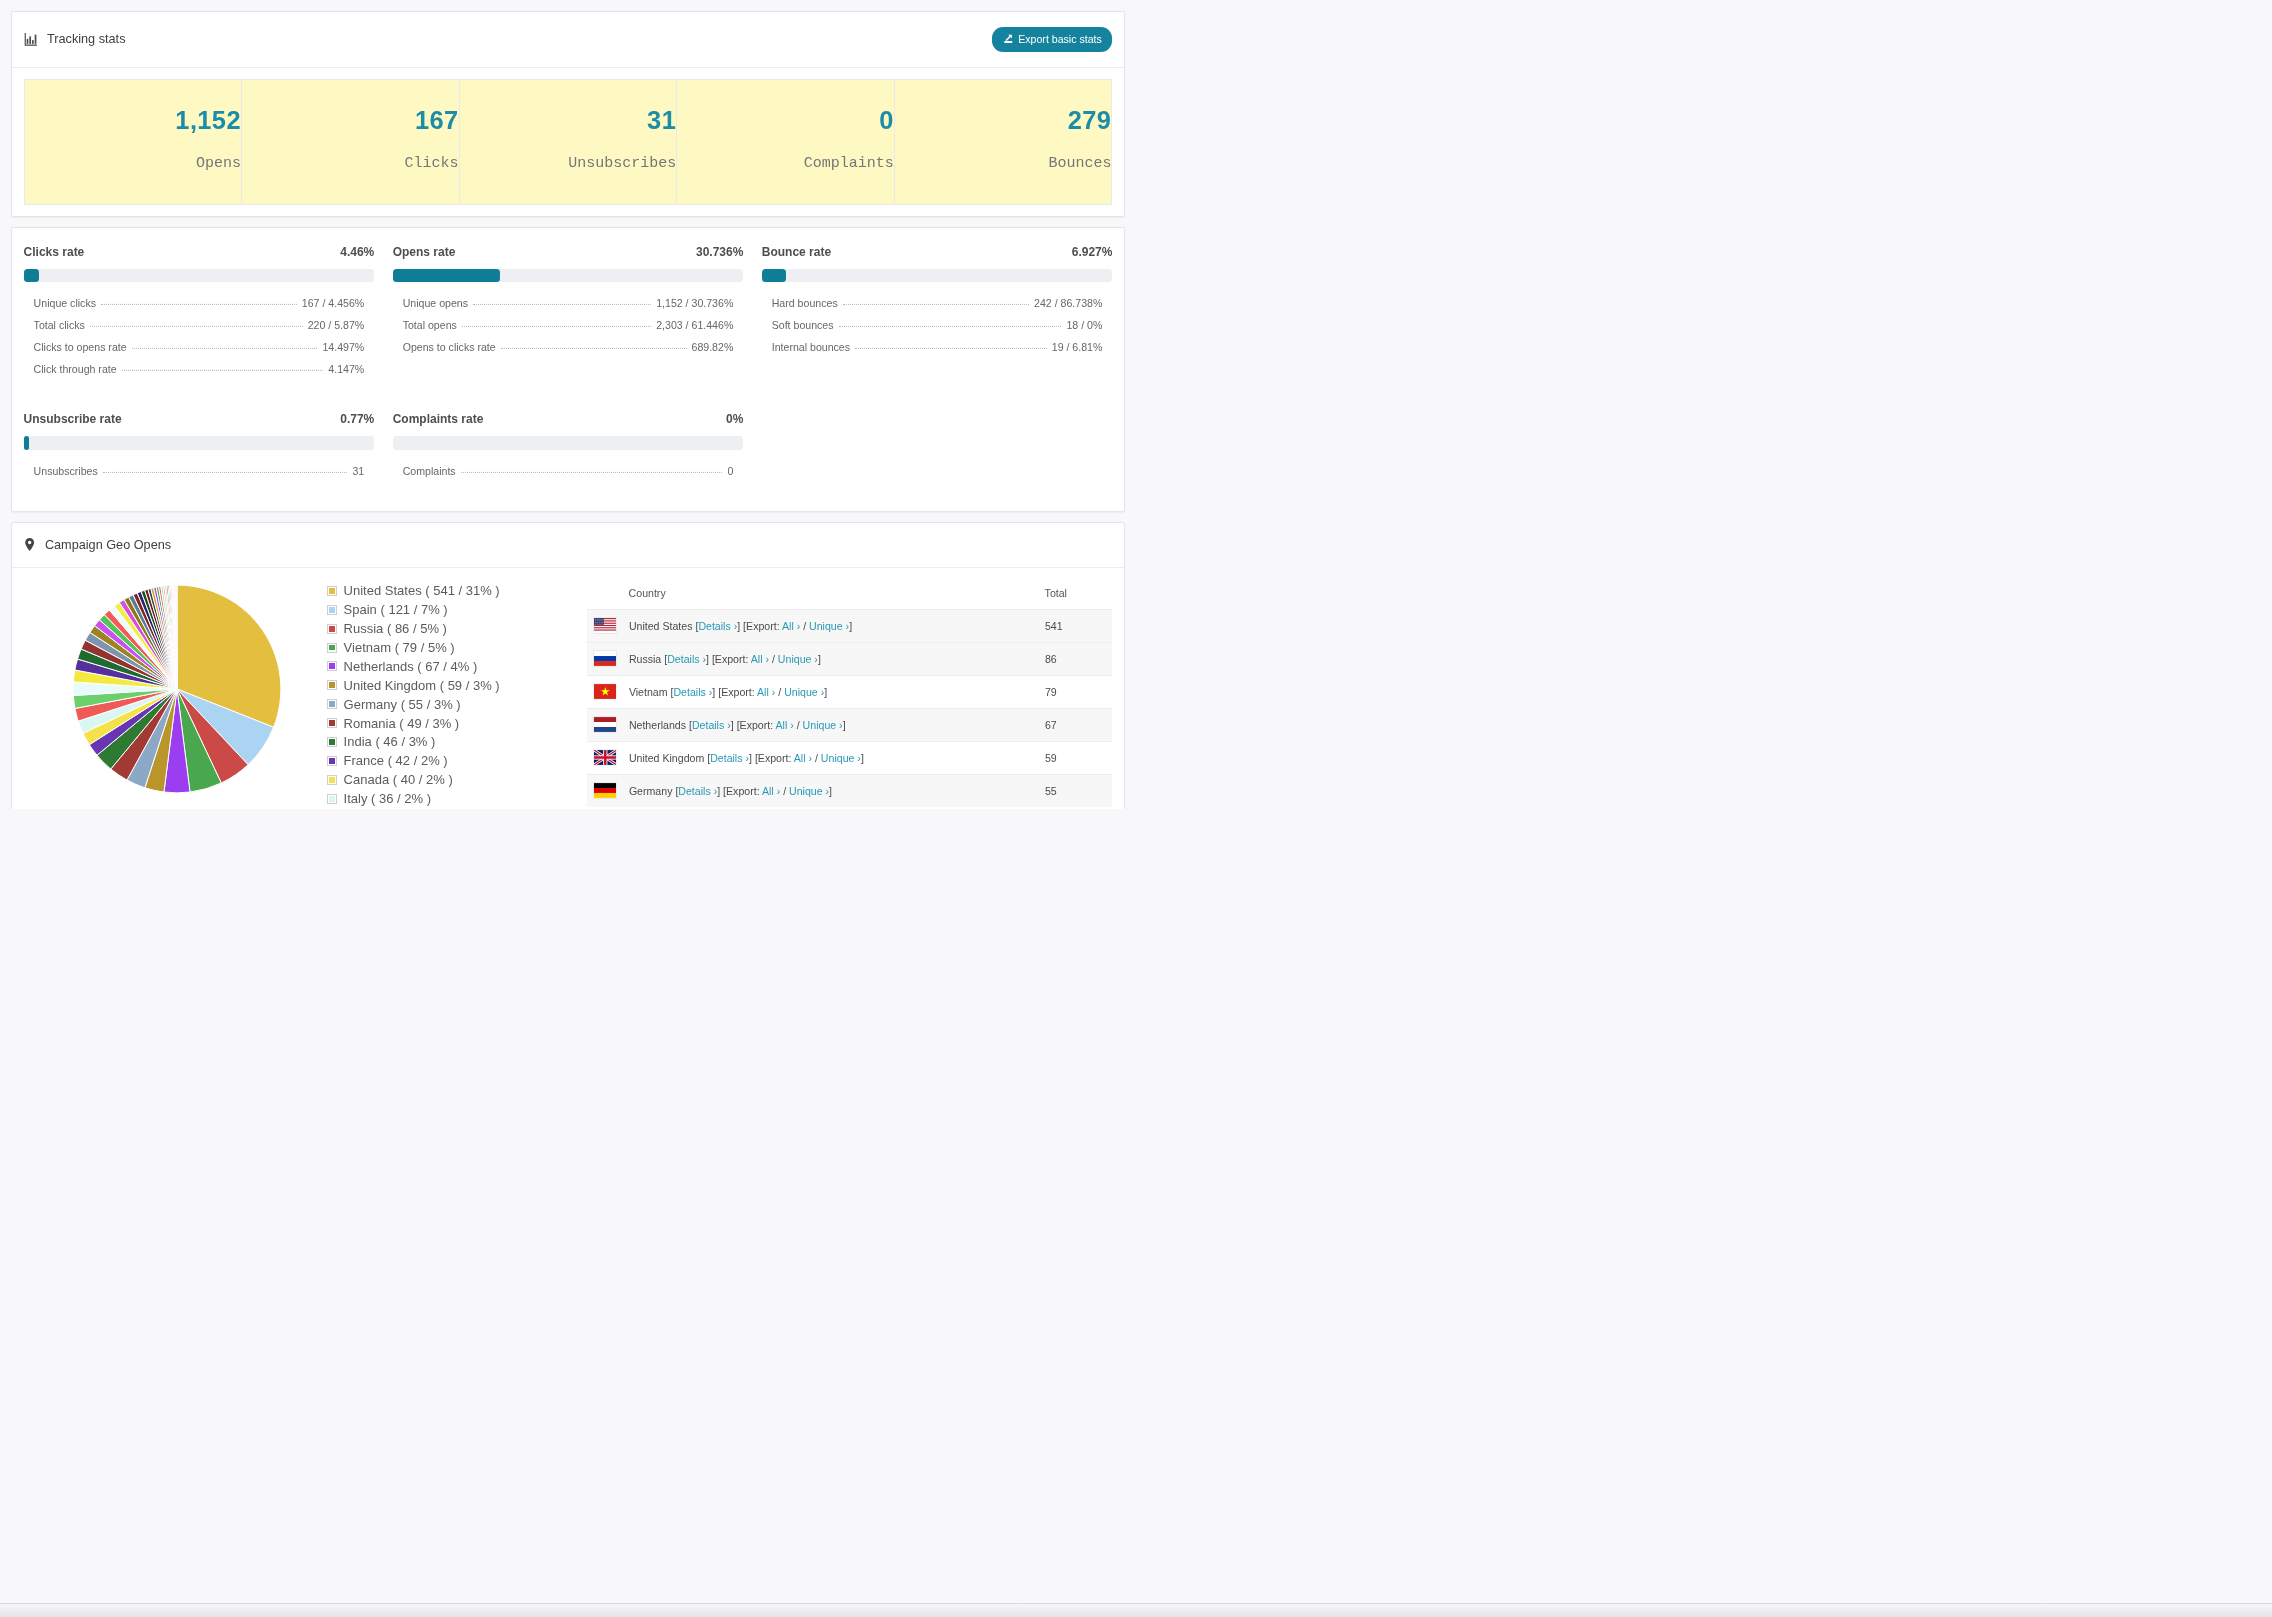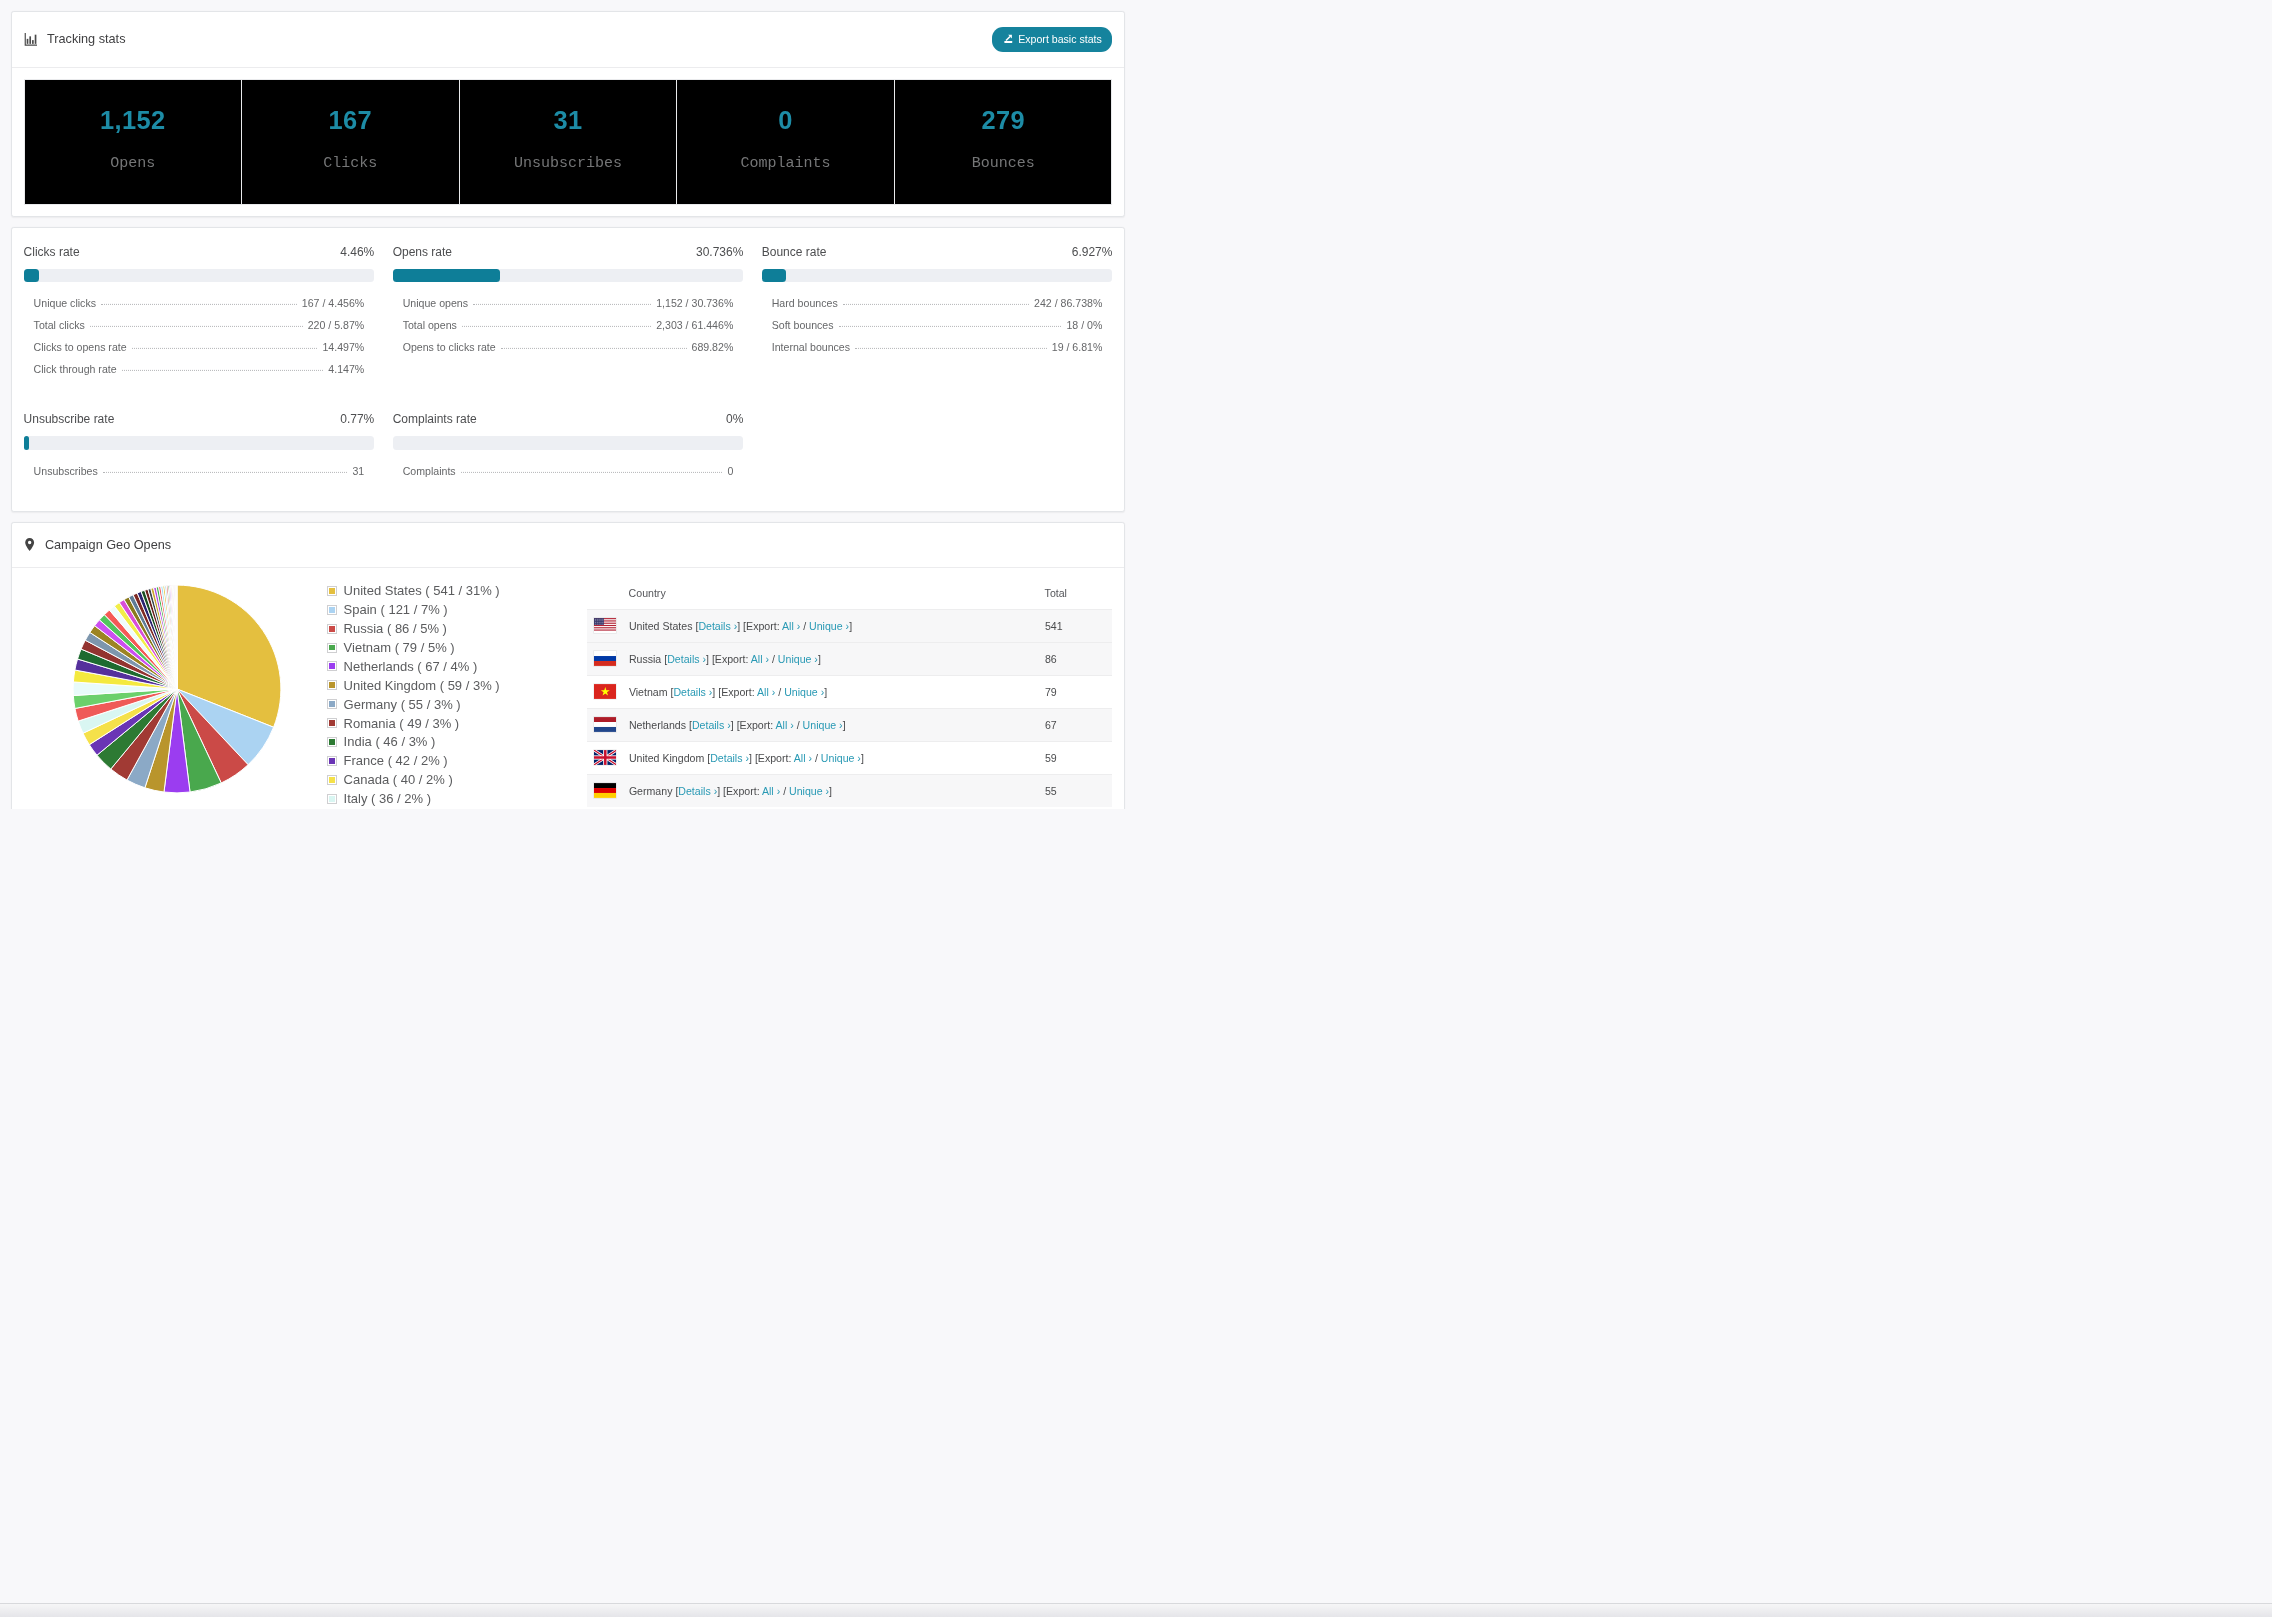--- a/index.html
+++ b/index.html
@@ -11,30 +11,30 @@
   .card-header { display:flex; align-items:center; justify-content:space-between;
     padding:15px 11.3px; border-bottom:0.7px solid #ececee; }
   .card-title { display:flex; align-items:center; gap:10px; font-size:12.7px;
     color:#3f3f41; font-weight:400; }
   .card-title svg { display:block; }
   .export-btn { display:inline-flex; align-items:center; gap:5px; border:none;
     background:#15839d; color:#fff; font-size:10.6px; padding:6.4px 10.6px;
     border-radius:11px; cursor:pointer; font-family:inherit; }
   
   .stats { display:flex; margin:11.3px; }
-  .stat { flex:1; text-align:center; border:0.7px solid #e9eaec; margin-left:-0.7px;
-    padding:25.4px 0 32px; background:#000000; }
+  .stat { flex:1; text-align:right; border:0.7px solid #e9eaec; margin-left:-0.7px;
+    padding:25.4px 0 32px; background:#fef9c3; }
   .stat:first-child { margin-left:0; }
   .stat-value { font-size:25.4px; font-weight:700; color:#1d8ca6; letter-spacing:0.4px; }
   .stat-label { font-size:15px; color:#757677; margin-top:20px;font-family:Liberation Mono, monospace; }
   
   .rates-grid { display:grid; grid-template-columns:1fr 1fr 1fr;
     column-gap:18.4px; row-gap:27px; padding:17px 11.3px 24px; }
   .rate-head { display:flex; justify-content:space-between; align-items:flex-start;
-    font-size:12px; font-weight:400; color:#4d4e50; }
+    font-size:12px; font-weight:700; color:#4d4e50; }
   .bar { height:13.4px; background:#edeff3; border-radius:3.5px; margin:10px 0 15px; }
   .bar i { display:block; height:100%; background:#0e7e98; border-radius:3.5px; }
   .drow { display:flex; align-items:baseline; font-size:10.6px; color:#666769;
     margin:10px 10px; white-space:nowrap; }
   .leader { flex:1; border-bottom:0.7px dotted #b5b6b8; margin:0 5px;
     transform:translateY(-2.1px); min-width:14px; }
   
   .geo-body { display:flex; align-items:flex-start; padding:10px 11.3px 0; }
   .pie-wrap { flex:0 0 212px; margin:5.6px 0 0 47px; }
   .legend { flex:0 0 219px; list-style:none; margin:5.6px 0 0 44px; }

